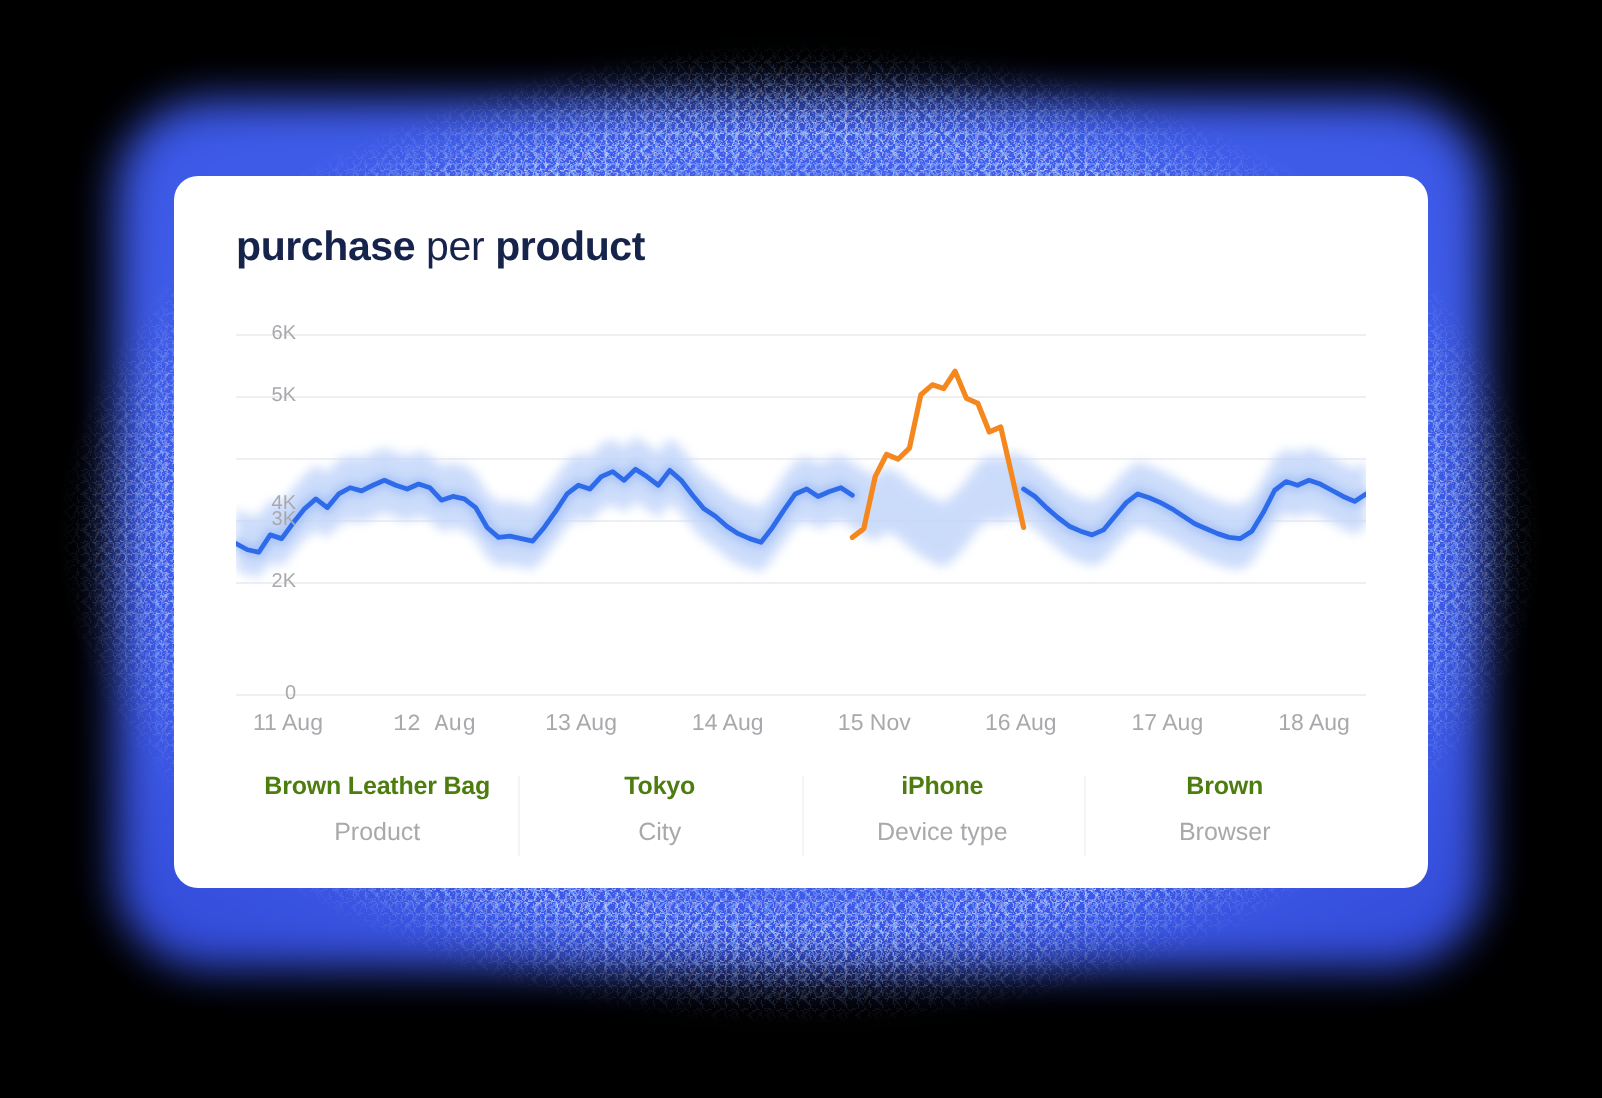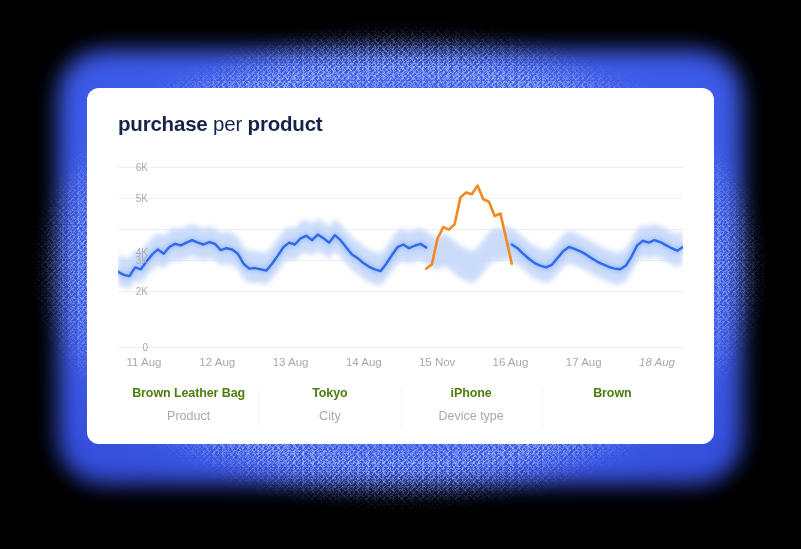--- a/index.html
+++ b/index.html
@@ -225,41 +225,42 @@
           <path d="M0.00 109.78 L5.71 112.88 L11.41 114.12 L17.12 105.44 L22.83 107.30 L28.54 99.55 L34.24 92.42 L39.95 87.46 L45.66 91.80 L51.36 84.98 L57.07 81.88 L62.78 83.43 L68.48 80.64 L74.19 78.16 L79.90 80.64 L85.61 82.50 L91.31 80.02 L97.02 81.88 L102.73 88.08 L108.43 86.22 L114.14 87.46 L119.85 91.80 L125.56 101.72 L131.26 106.68 L136.97 106.06 L142.68 107.30 L148.38 108.54 L154.09 101.72 L159.80 93.66 L165.51 84.98 L171.21 80.64 L176.92 82.50 L182.63 76.30 L188.33 73.82 L194.04 78.16 L199.75 72.58 L205.45 76.30 L211.16 80.64 L216.87 73.20 L222.58 78.16 L228.28 85.60 L233.99 92.42 L239.70 96.14 L245.40 101.10 L251.11 104.82 L256.82 107.30 L262.53 109.16 L268.23 101.72 L273.94 93.04 L279.65 84.98 L285.35 82.50 L291.06 86.22 L296.77 83.74 L302.47 81.88 L308.18 85.60" fill="none" stroke="#2e6bea" stroke-width="6" opacity="0.22" filter="url(#lineGlow)" stroke-linejoin="round" stroke-linecap="round"></path>
           <path d="M0.00 109.78 L5.71 112.88 L11.41 114.12 L17.12 105.44 L22.83 107.30 L28.54 99.55 L34.24 92.42 L39.95 87.46 L45.66 91.80 L51.36 84.98 L57.07 81.88 L62.78 83.43 L68.48 80.64 L74.19 78.16 L79.90 80.64 L85.61 82.50 L91.31 80.02 L97.02 81.88 L102.73 88.08 L108.43 86.22 L114.14 87.46 L119.85 91.80 L125.56 101.72 L131.26 106.68 L136.97 106.06 L142.68 107.30 L148.38 108.54 L154.09 101.72 L159.80 93.66 L165.51 84.98 L171.21 80.64 L176.92 82.50 L182.63 76.30 L188.33 73.82 L194.04 78.16 L199.75 72.58 L205.45 76.30 L211.16 80.64 L216.87 73.20 L222.58 78.16 L228.28 85.60 L233.99 92.42 L239.70 96.14 L245.40 101.10 L251.11 104.82 L256.82 107.30 L262.53 109.16 L268.23 101.72 L273.94 93.04 L279.65 84.98 L285.35 82.50 L291.06 86.22 L296.77 83.74 L302.47 81.88 L308.18 85.60" fill="none" stroke="#2e6bea" stroke-width="2.4" stroke-linejoin="round" stroke-linecap="round"></path>
           <path d="M393.79 82.50 L399.49 86.22 L405.20 91.80 L410.91 96.76 L416.62 101.10 L422.32 103.58 L428.03 105.44 L433.74 102.96 L439.44 96.14 L445.15 89.32 L450.86 84.98 L456.57 86.84 L462.27 89.32 L467.98 92.42 L473.69 96.14 L479.39 99.86 L485.10 102.34 L490.81 104.82 L496.52 106.68 L502.22 107.30 L507.93 103.58 L513.64 94.28 L519.34 83.12 L525.05 78.78 L530.76 80.64 L536.46 78.16 L542.17 80.02 L547.88 83.12 L553.59 86.22 L559.29 88.70 L565.00 84.98" fill="none" stroke="#2e6bea" stroke-width="6" opacity="0.22" filter="url(#lineGlow)" stroke-linejoin="round" stroke-linecap="round"></path>
           <path d="M393.79 82.50 L399.49 86.22 L405.20 91.80 L410.91 96.76 L416.62 101.10 L422.32 103.58 L428.03 105.44 L433.74 102.96 L439.44 96.14 L445.15 89.32 L450.86 84.98 L456.57 86.84 L462.27 89.32 L467.98 92.42 L473.69 96.14 L479.39 99.86 L485.10 102.34 L490.81 104.82 L496.52 106.68 L502.22 107.30 L507.93 103.58 L513.64 94.28 L519.34 83.12 L525.05 78.78 L530.76 80.64 L536.46 78.16 L542.17 80.02 L547.88 83.12 L553.59 86.22 L559.29 88.70 L565.00 84.98" fill="none" stroke="#2e6bea" stroke-width="2.4" stroke-linejoin="round" stroke-linecap="round"></path>
           <path d="M308.18 106.68 L313.89 102.34 L319.60 76.30 L325.30 65.14 L331.01 67.62 L336.72 62.04 L342.42 35.38 L348.13 30.42 L353.84 32.28 L359.55 23.60 L365.25 37.24 L370.96 39.72 L376.67 53.98 L382.37 51.50 L388.08 76.30 L393.79 101.72" fill="none" stroke="#f5871f" stroke-width="2.6" stroke-linejoin="round" stroke-linecap="round"></path>
         </svg>
     </div>
 
     <div class="x-axis">
         <div class="x-label" style="left: 26px;">11 Aug</div>
-        <div class="x-label" style="left: 99.2857px;">12 Aug</div>
+        <div class="x-label" style="left: 99.2857px; font-family: Liberation Mono, monospace;">12 Aug</div>
         <div class="x-label" style="left: 172.571px;">13 Aug</div>
         <div class="x-label" style="left: 245.857px;">14 Aug</div>
         <div class="x-label" style="left: 319.143px;">15 Nov</div>
         <div class="x-label" style="left: 392.429px;">16 Aug</div>
         <div class="x-label" style="left: 465.714px;">17 Aug</div>
-        <div class="x-label" style="left: 539px; font-style: italic;">18 Aug</div>
+        <div class="x-label" style="left: 539px;">18 Aug</div>
       </div>
 
     <div class="footer">
         <div class="stat">
           <div class="stat-value">Brown Leather Bag</div>
           <div class="stat-label">Product</div>
         </div>
         <div class="stat">
           <div class="stat-value">Tokyo</div>
           <div class="stat-label">City</div>
         </div>
         <div class="stat">
           <div class="stat-value">iPhone</div>
           <div class="stat-label">Device type</div>
         </div>
         <div class="stat">
           <div class="stat-value">Brown</div>
+          <div class="stat-label">Browser</div>
         </div>
       </div>
 
   </div>
 </div>
 
 </body></html>

